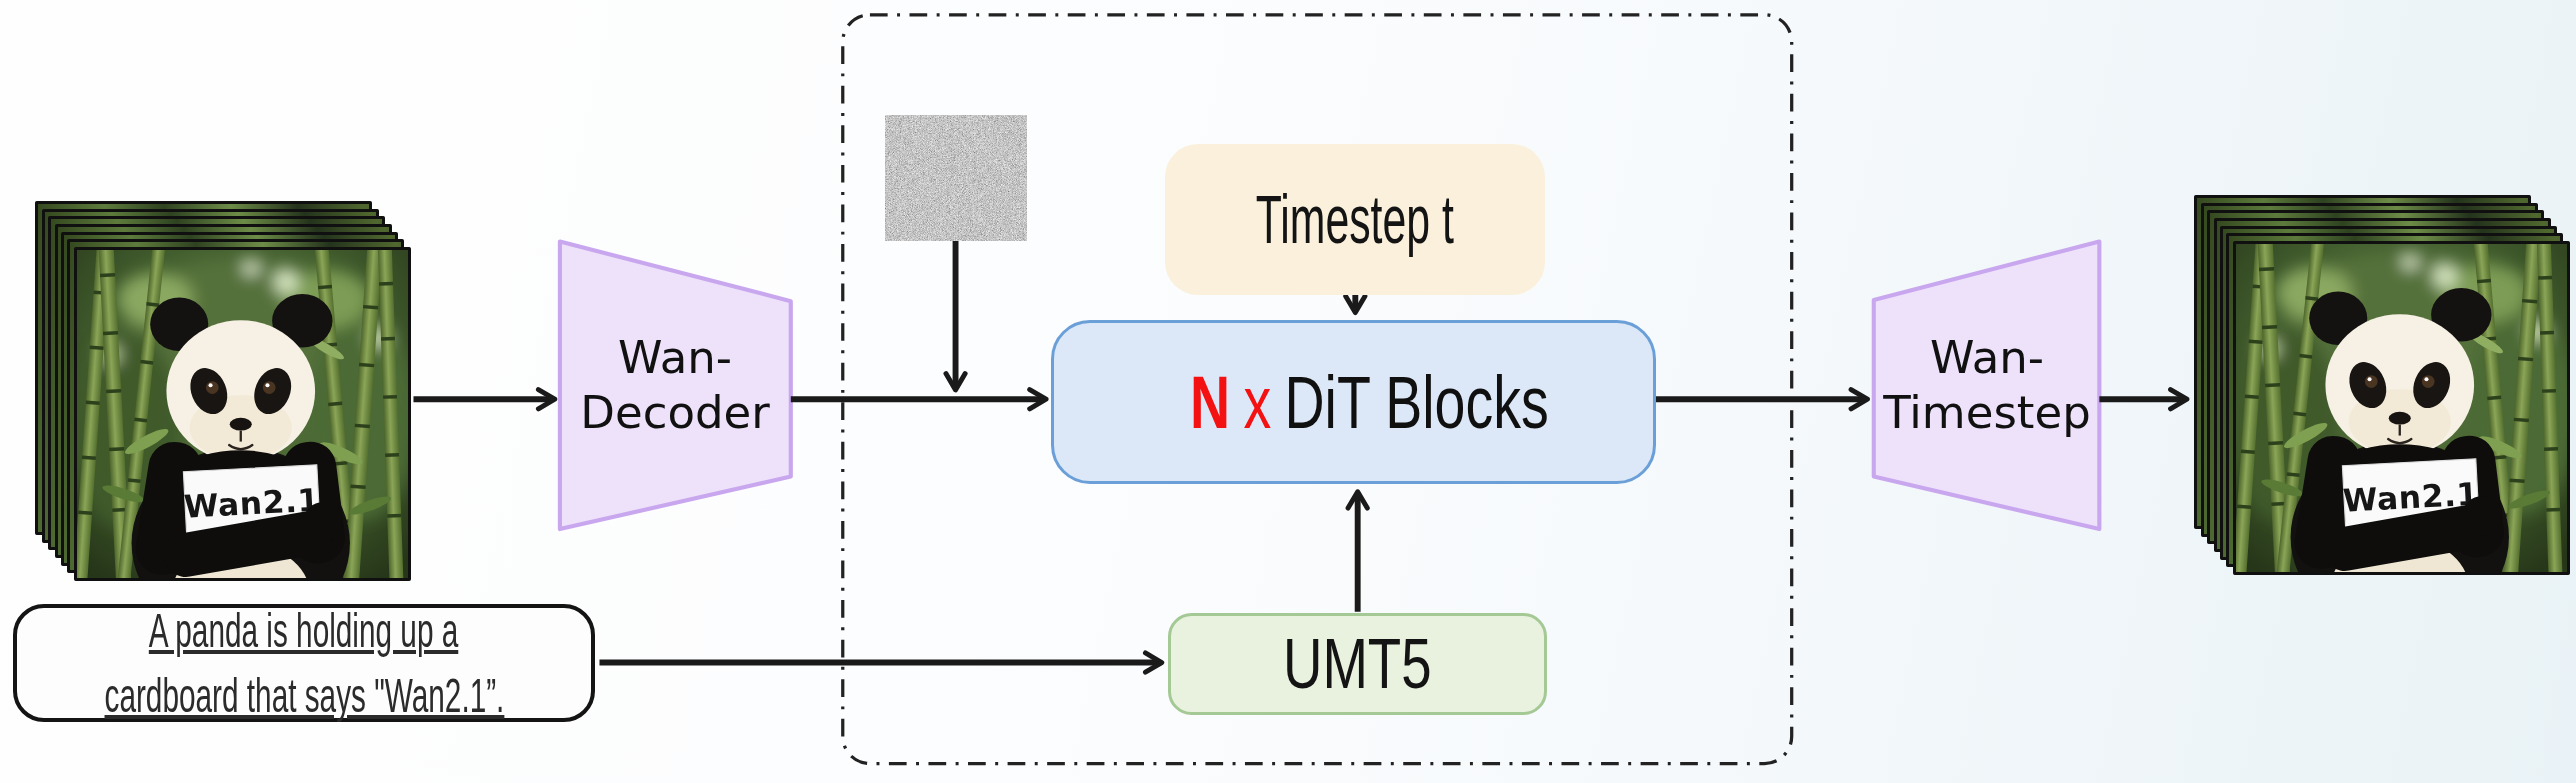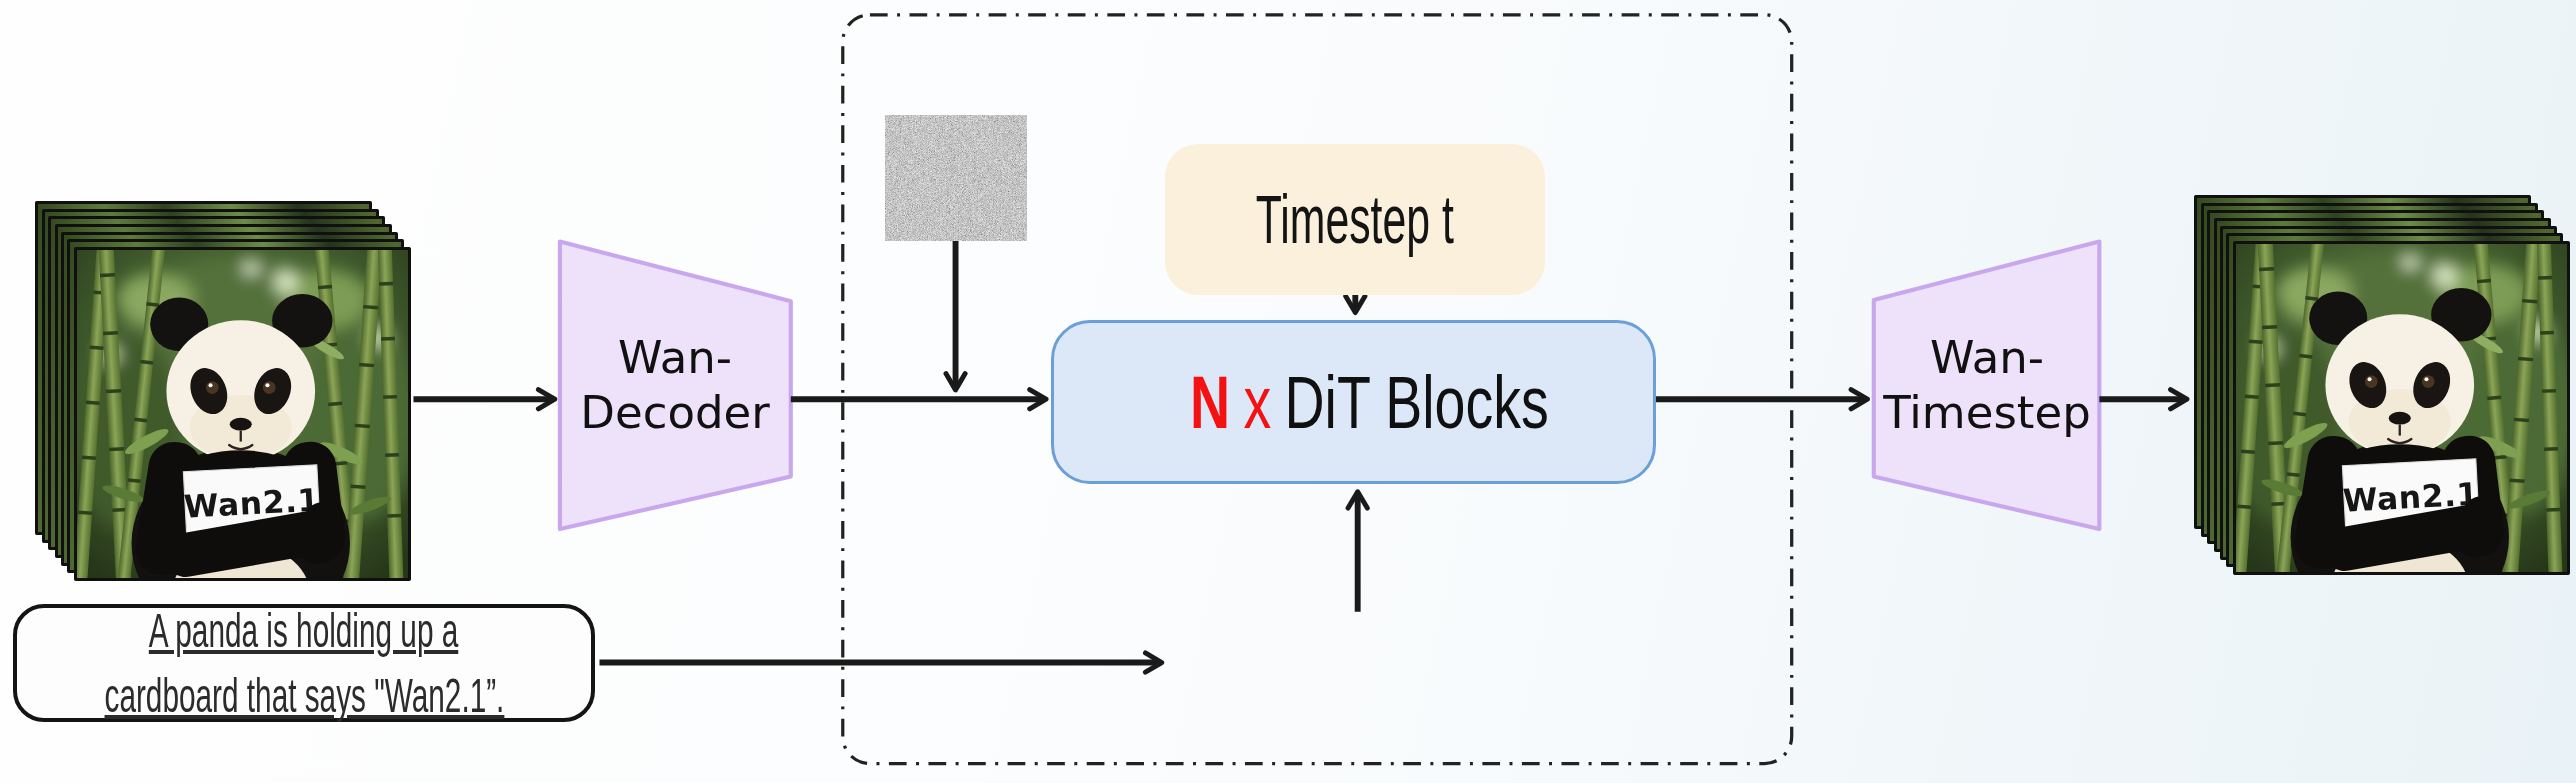--- a/index.html
+++ b/index.html
@@ -245,20 +245,23 @@
   </div>
 
   <div class="abs node timestep-box">
     <span class="condensed" style="--sx:0.62">Timestep t</span>
   </div>
 
   <div class="abs node dit-box">
     <span class="condensed" style="--sx:0.74"><span class="n">N</span><span class="x">x</span><span class="rest">DiT Blocks</span></span>
   </div>
 
+  <div class="abs node umt5-box">
+    <span class="condensed" style="--sx:0.78">UMT5</span>
+  </div>
 
   <div class="abs vae-label enc-label">
     <div>Wan-</div>
     <div>Decoder</div>
   </div>
   <div class="abs vae-label dec-label">
     <div>Wan-</div>
     <div>Timestep</div>
   </div>
 

